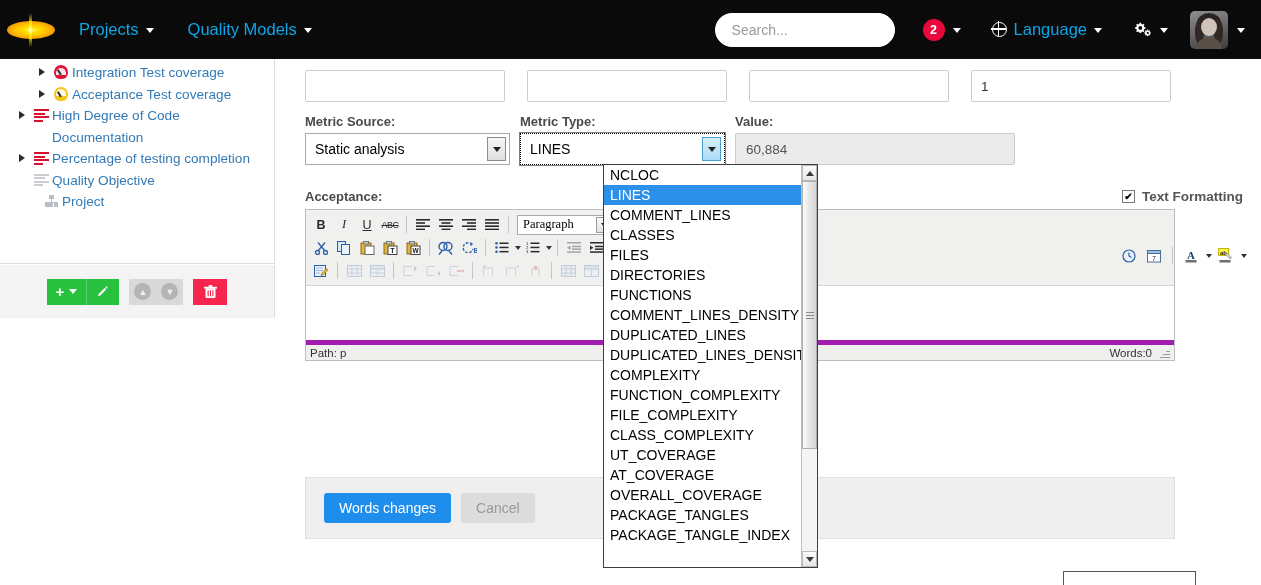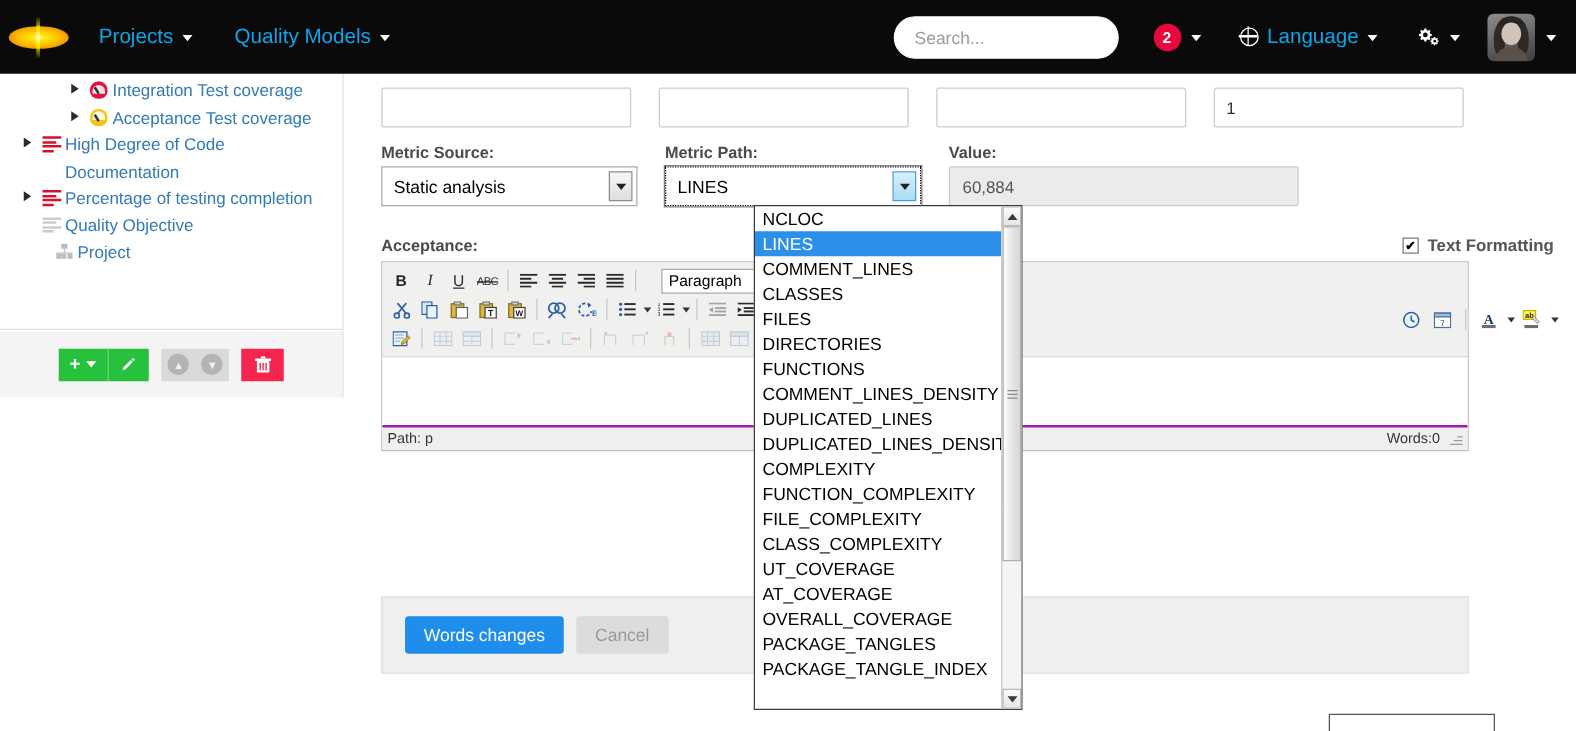--- a/index.html
+++ b/index.html
@@ -100,21 +100,21 @@
   .tree { padding:3px 0 0 0; }
   .tree-row {
     display:flex; align-items:flex-start; font-size:13.6px; line-height:21.5px;
     color:#337ab7; padding:0px 4px 0px 0px; cursor:pointer;
   }
   .tree-row .twisty {
     flex:0 0 auto; width:16px; text-align:center; color:#222; font-size:10px; line-height:21.5px;
   }
   .tree-row .ticon { flex:0 0 auto; width:22px; text-align:center; line-height:21.5px; }
   .tree-row .tlabel { color:#337ab7; }
-  .ind-1 { padding-left:52px; }
+  .ind-1 { padding-left:34px; }
 
   .gauge {
     display:inline-block; width:14px; height:14px; border-radius:50% 50% 45% 45%;
     position:relative; vertical-align:-2px;
   }
   .gauge.red { background:#e2143c; }
   .gauge.yellow { background:#f5c518; }
   .gauge:before {
     content:""; position:absolute; left:2px; top:2.5px; width:10px; height:7px;
     border-radius:10px 10px 0 0; background:rgba(255,255,255,0.88);
@@ -177,21 +177,21 @@
   .flabel { font-size:13px; color:#4a4a4a; font-weight:bold; margin-bottom:4px; white-space:nowrap; }
   .finput {
     height:32px; border:1px solid #cccccc; background:#fff; font-size:13.5px; padding:0 9px;
     font-family:"Liberation Sans", sans-serif; color:#333; outline:none; border-radius:2px;
   }
   .w200 { width:200px; }
   .w200b { width:200px; }
   .w200c { width:200px; }
   .w200d { width:200px; }
 
-  .row2 { position:absolute; left:30px; top:55px; display:flex; gap:22px; }
+  .row2 { position:absolute; left:30px; top:55px; display:flex; gap:10px; }
   .sel-native {
     width:205px; height:32px; border:1px solid #a9a9a9; background:#fff;
     display:flex; align-items:center; padding:0 0 0 9px; font-size:14px; color:#000;
     position:relative; cursor:pointer;
   }
   .sel-native .arrowbox {
     position:absolute; right:3px; top:3px; width:19px; height:24px;
     background:linear-gradient(to bottom,#f7f7f7,#dedede);
     border:1px solid #8c8c8c; display:flex; align-items:center; justify-content:center;
   }
@@ -215,31 +215,31 @@
   .ed-toolbar { background:#f0f0ef; border-bottom:1px solid #d5d5d5; padding:3px 4px; }
   .ed-strip { display:flex; align-items:center; gap:1px; height:23px; }
   .tb {
     min-width:22px; height:21px; display:flex; align-items:center; justify-content:center;
     font-size:12.5px; color:#2a2a2a; cursor:pointer; border:1px solid transparent;
   }
   .tb.dis { opacity:0.38; cursor:default; }
   .sep { width:1px; height:17px; background:#c6c6c6; margin:0 4px; }
   .fmt-select {
     height:20px; width:96px; border:1px solid #a9a9a9; background:#fff; font-size:12.5px;
-    display:flex; align-items:center; padding:0 5px; position:relative; margin:0 15px; cursor:pointer;
+    display:flex; align-items:center; padding:0 5px; position:relative; margin:0 3px; cursor:pointer;font-family:Liberation Serif, serif;
   }
   .fmt-select .ab { position:absolute; right:1px; top:1px; width:15px; height:16px;
     background:linear-gradient(to bottom,#fafafa,#e2e2e2); border:1px solid #9a9a9a;
     display:flex; align-items:center; justify-content:center; }
   .mini-caret { width:0;height:0;border-left:3px solid transparent;border-right:3px solid transparent;border-top:4px solid #222; }
   .tb-caret { width:0;height:0;border-left:3px solid transparent;border-right:3px solid transparent;border-top:4px solid #333; margin-left:1px; }
   .ed-body { height:58px; background:#fff; }
   .ed-status {
     position:absolute; bottom:0; left:0; right:0; height:20px; background:#efefee;
-    border-top:2px solid #a21caf; display:flex; align-items:center;
+    border-top:5px solid #a21caf; display:flex; align-items:center;
     justify-content:space-between; padding:0 4px; font-size:11.5px; color:#333;
   }
   .resize-grip { width:12px; height:12px; position:relative; }
   .resize-grip i { position:absolute; right:0; background:#9a9a9a; height:1px; display:block; }
   .resize-grip i:nth-child(1){ bottom:1px; width:10px; }
   .resize-grip i:nth-child(2){ bottom:4px; width:7px; }
   .resize-grip i:nth-child(3){ bottom:7px; width:4px; }
 
   .footer-bar {
     position:absolute; left:30px; top:418px; width:870px; height:62px;
@@ -449,21 +449,21 @@
       <div class="flabel">Metric Source:</div>
       <div class="sel-native">
         <span>Static analysis</span>
         <span class="arrowbox">
             <span class="dcaret"></span>
           </span>
       </div>
     </div>
 
     <div class="fg">
-      <div class="flabel">Metric Path:</div>
+      <div class="flabel">Metric Type:</div>
       <div class="sel-native sel-focus">
         <span>LINES</span>
         <span class="arrowbox">
             <span class="dcaret"></span>
           </span>
       </div>
     </div>
 
     <div class="fg">
       <div class="flabel">Value:</div>

